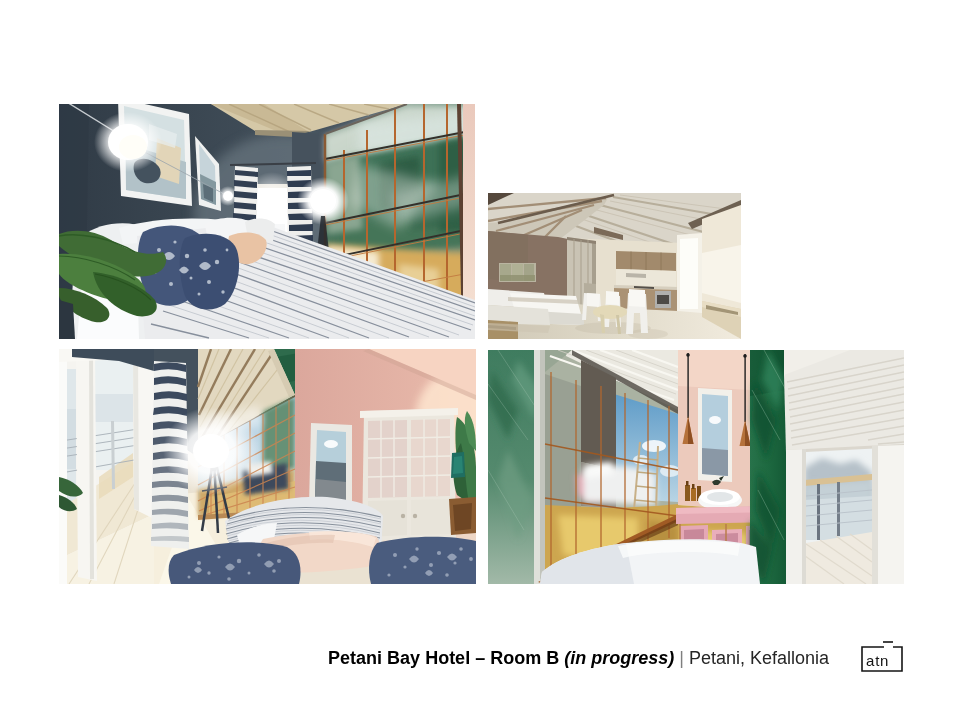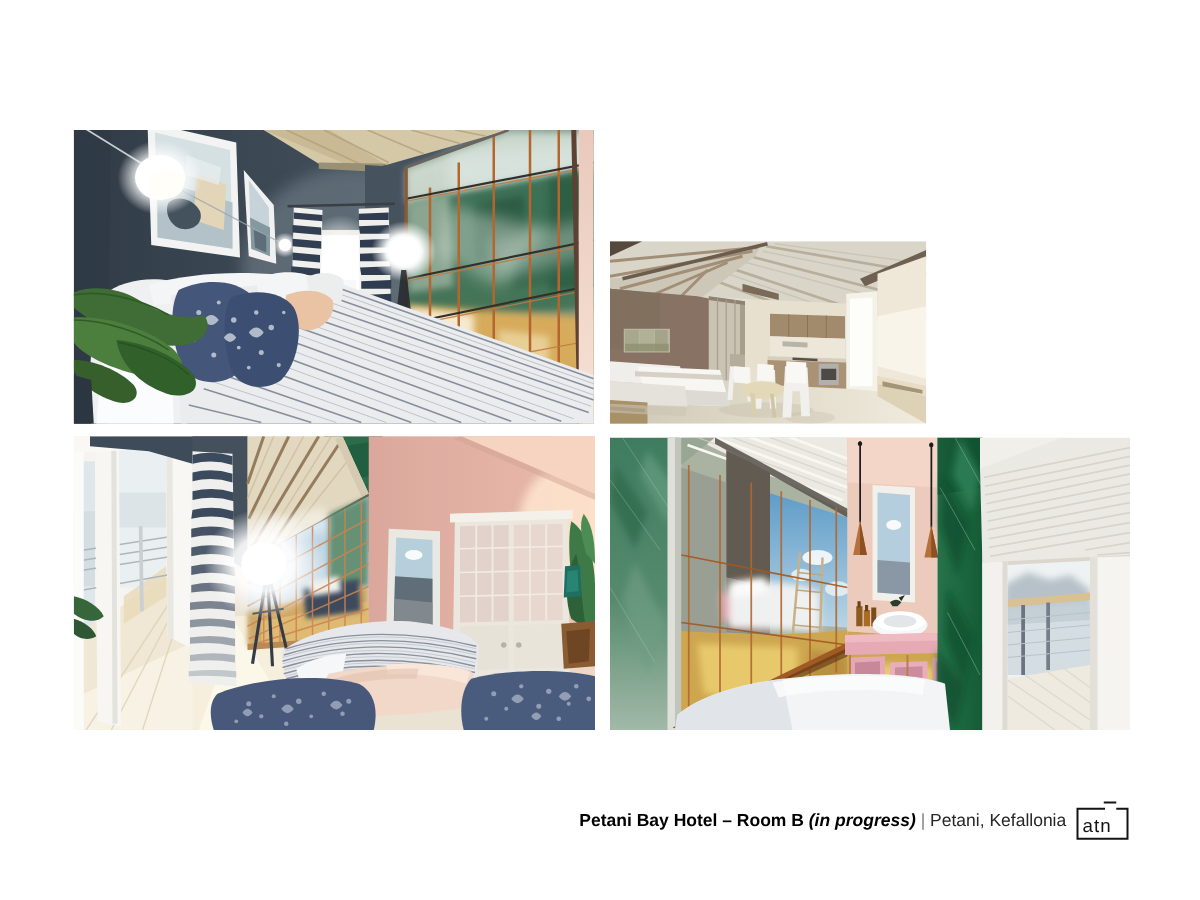--- a/index.html
+++ b/index.html
@@ -861,21 +861,21 @@
 
 <path d="M384 96 L416 95 L416 234 L384 234 Z" fill="#f5f4f0"></path>
 <path d="M384 96 L390 96 L390 234 L384 234 Z" fill="#e2e0d9"></path>
 </g>
 
 <path d="M52 234 L54 222 C70 208 100 198 138 193 C190 187 244 188 268 197 L272 234 Z" fill="#f2f4f6"></path>
 <path d="M52 234 L54 222 C70 208 100 198 138 193 L146 234 Z" fill="#e1e5ea"></path>
 <path d="M130 196 C160 190 220 189 252 194 L250 206 C220 200 165 201 135 208 Z" fill="#fbfcfd" opacity="0.8"></path>
 </svg>
 
-<div style="position:absolute;left:0;top:648px;width:829px;text-align:right;font-size:14px;color:#000;white-space:nowrap;margin-left:24px;">
+<div style="position:absolute;left:0;top:648px;width:829px;text-align:right;font-size:18px;color:#000;white-space:nowrap;">
 <b>Petani Bay Hotel – Room B <i>(in progress)</i></b> <span style="color:#7f7f7f">|</span> <span style="color:#262626">Petani, Kefallonia</span>
 </div>
 
 <svg style="position:absolute;left:858px;top:636px" width="50" height="42" viewBox="0 0 50 42">
 <g fill="none" stroke="#141414" stroke-width="1.6">
 <path d="M26 11 L4 11 L4 35 L44 35 L44 11 L35 11"></path>
 <path d="M25 6 L35 6"></path>
 </g>
 <text x="8" y="29.5" font-size="15" fill="#141414" font-family="Liberation Sans" letter-spacing="0.8">atn</text>
 </svg>

